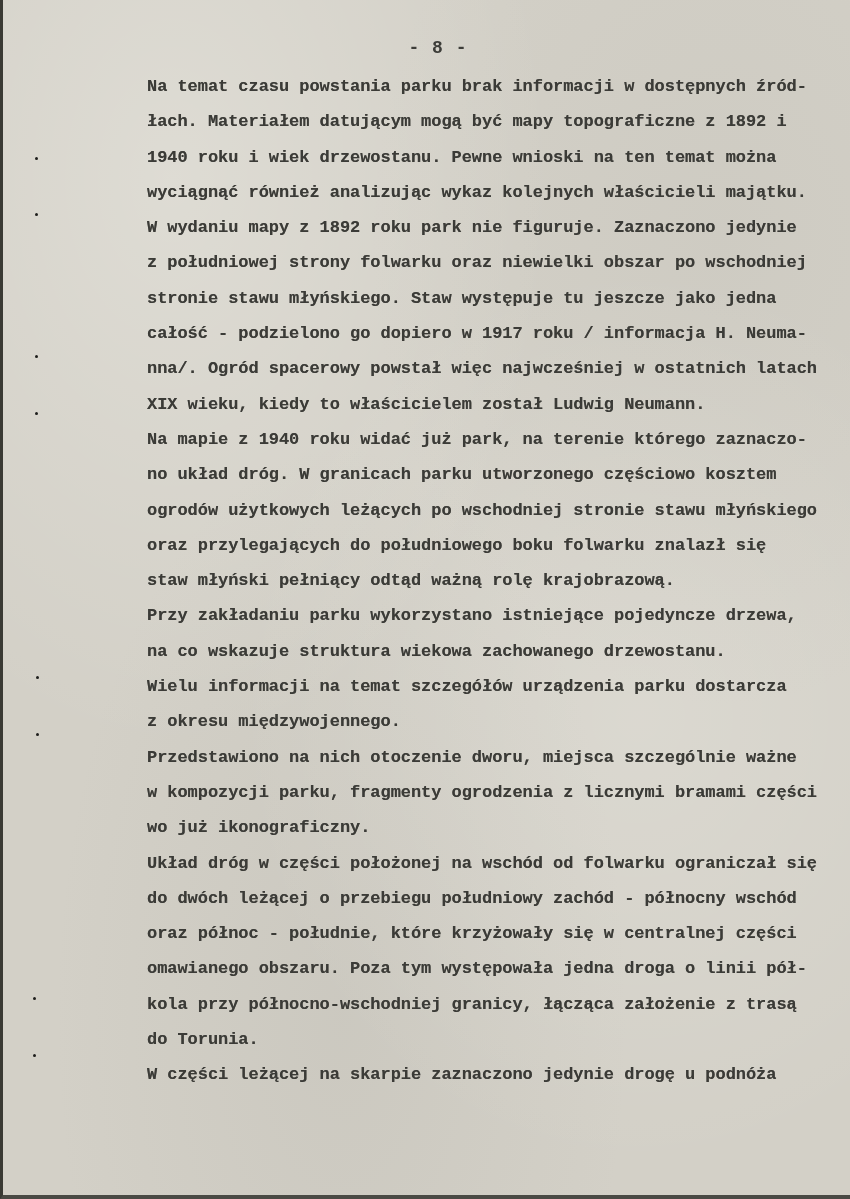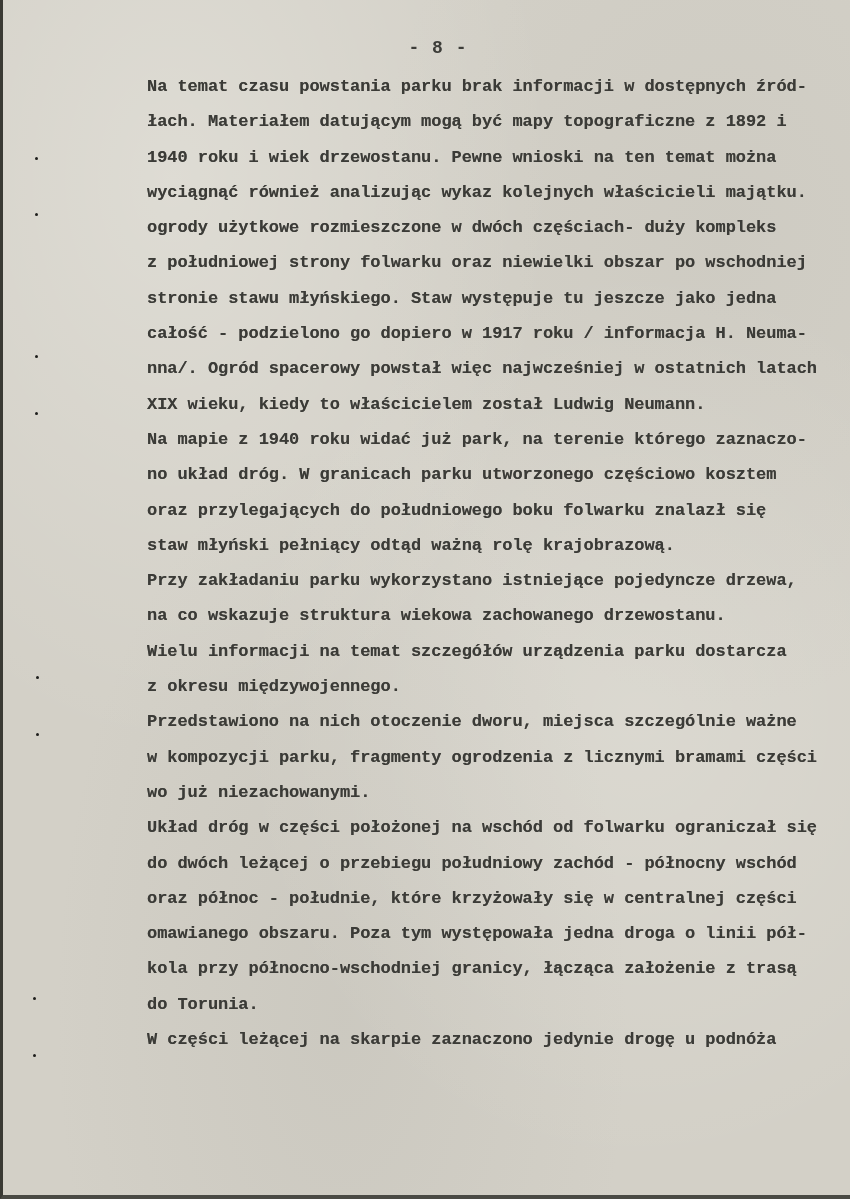--- a/index.html
+++ b/index.html
@@ -82,37 +82,38 @@
   <span class="margin-dot" style="left:33px; top:676px;"></span>
   <span class="margin-dot" style="left:33px; top:733px;"></span>
   <span class="margin-dot" style="left:30px; top:997px;"></span>
   <span class="margin-dot" style="left:30px; top:1054px;"></span>
 
   <div class="body-text">
     <span class="line">Na temat czasu powstania parku brak informacji w dostępnych źród-</span>
     <span class="line">łach. Materiałem datującym mogą być mapy topograficzne z 1892 i</span>
     <span class="line">1940 roku i wiek drzewostanu. Pewne wnioski na ten temat można</span>
     <span class="line">wyciągnąć również analizując wykaz kolejnych właścicieli majątku.</span>
-    <span class="line">ogrody użytkowe rozmieszczone w dwóch częściach- duży kompleks</span>
+    <span class="line">W wydaniu mapy z 1892 roku park nie figuruje. Zaznaczono jedynie</span>
     <span class="line">z południowej strony folwarku oraz niewielki obszar po wschodniej</span>
     <span class="line">stronie stawu młyńskiego. Staw występuje tu jeszcze jako jedna</span>
     <span class="line">całość - podzielono go dopiero w 1917 roku / informacja H. Neuma-</span>
     <span class="line">nna/. Ogród spacerowy powstał więc najwcześniej w ostatnich latach</span>
     <span class="line">XIX wieku, kiedy to właścicielem został Ludwig Neumann.</span>
     <span class="line">Na mapie z 1940 roku widać już park, na terenie którego zaznaczo-</span>
     <span class="line">no układ dróg. W granicach parku utworzonego częściowo kosztem</span>
+    <span class="line">ogrodów użytkowych leżących po wschodniej stronie stawu młyńskiego</span>
     <span class="line">oraz przylegających do południowego boku folwarku znalazł się</span>
     <span class="line">staw młyński pełniący odtąd ważną rolę krajobrazową.</span>
     <span class="line">Przy zakładaniu parku wykorzystano istniejące pojedyncze drzewa,</span>
     <span class="line">na co wskazuje struktura wiekowa zachowanego drzewostanu.</span>
     <span class="line">Wielu informacji na temat szczegółów urządzenia parku dostarcza</span>
     <span class="line">z okresu międzywojennego.</span>
     <span class="line">Przedstawiono na nich otoczenie dworu, miejsca szczególnie ważne</span>
     <span class="line">w kompozycji parku, fragmenty ogrodzenia z licznymi bramami części</span>
-    <span class="line">wo już niezachowanymi.</span>
+    <span class="line">wo już ikonograficzny.</span>
     <span class="line">Układ dróg w części położonej na wschód od folwarku ograniczał się</span>
     <span class="line">do dwóch leżącej o przebiegu południowy zachód - północny wschód</span>
     <span class="line">oraz północ - południe, które krzyżowały się w centralnej części</span>
     <span class="line">omawianego obszaru. Poza tym występowała jedna droga o linii pół-</span>
     <span class="line">kola przy północno-wschodniej granicy, łącząca założenie z trasą</span>
     <span class="line">do Torunia.</span>
     <span class="line">W części leżącej na skarpie zaznaczono jedynie drogę u podnóża</span>
   </div>
 
 </div>

